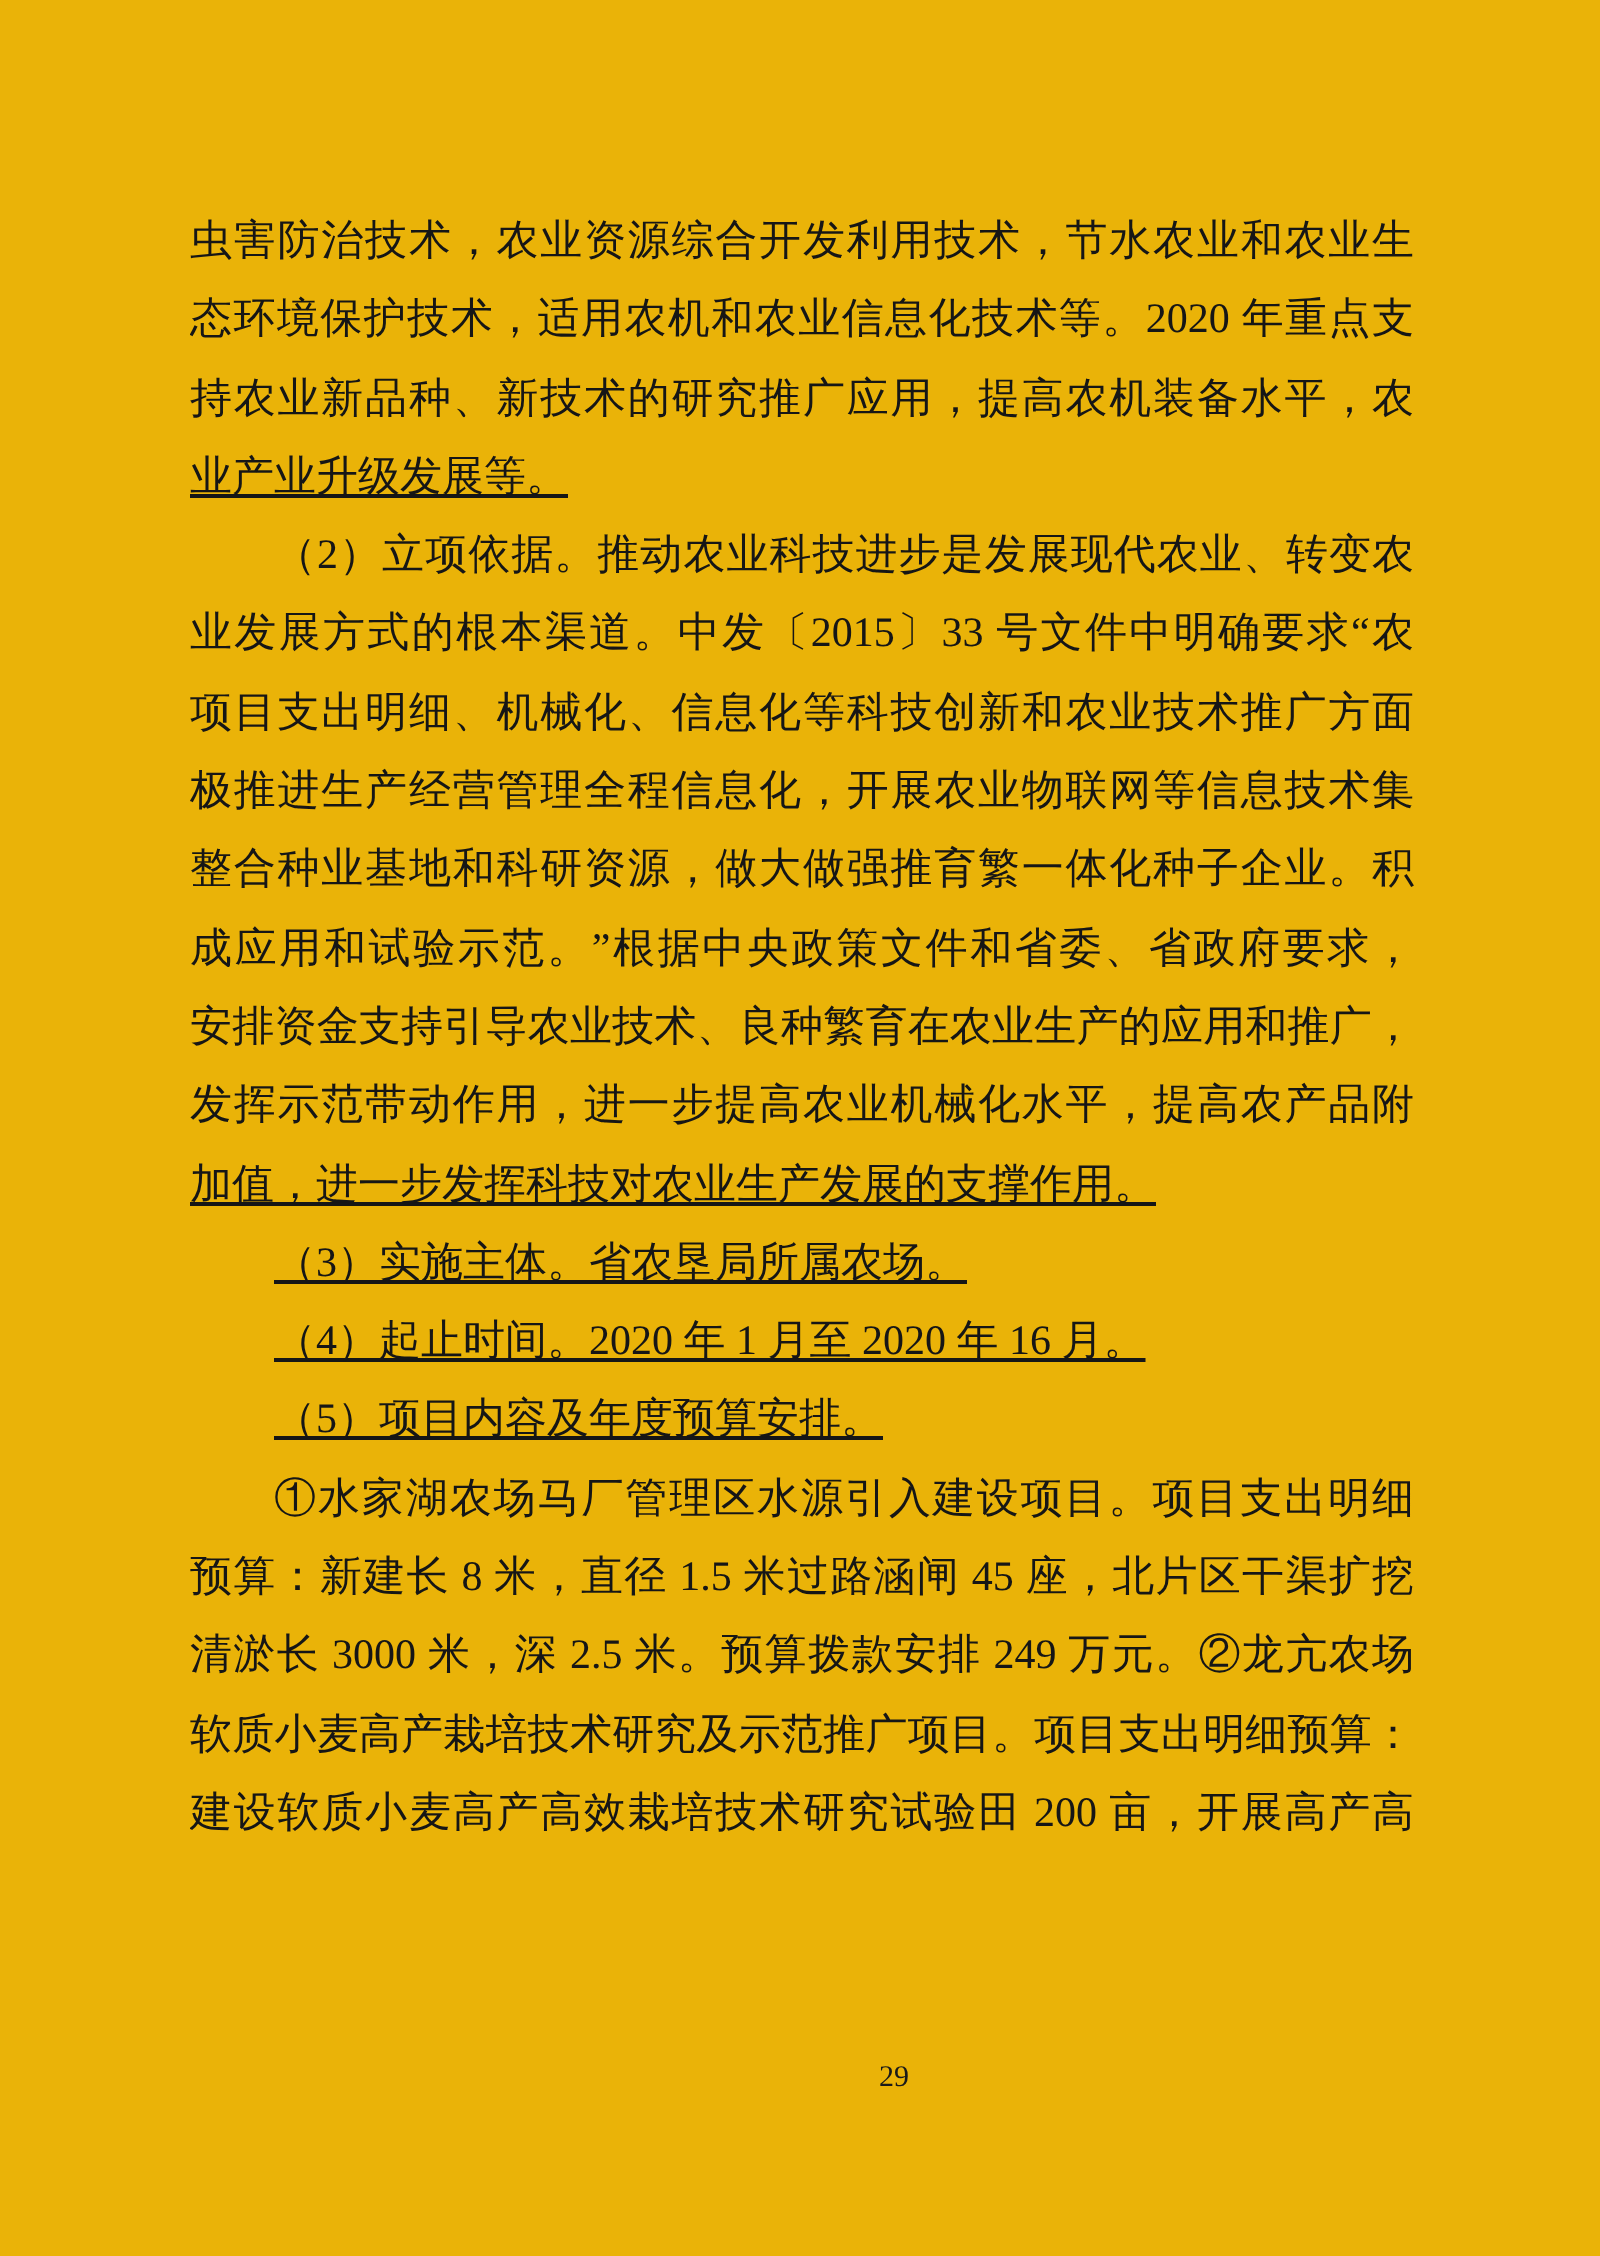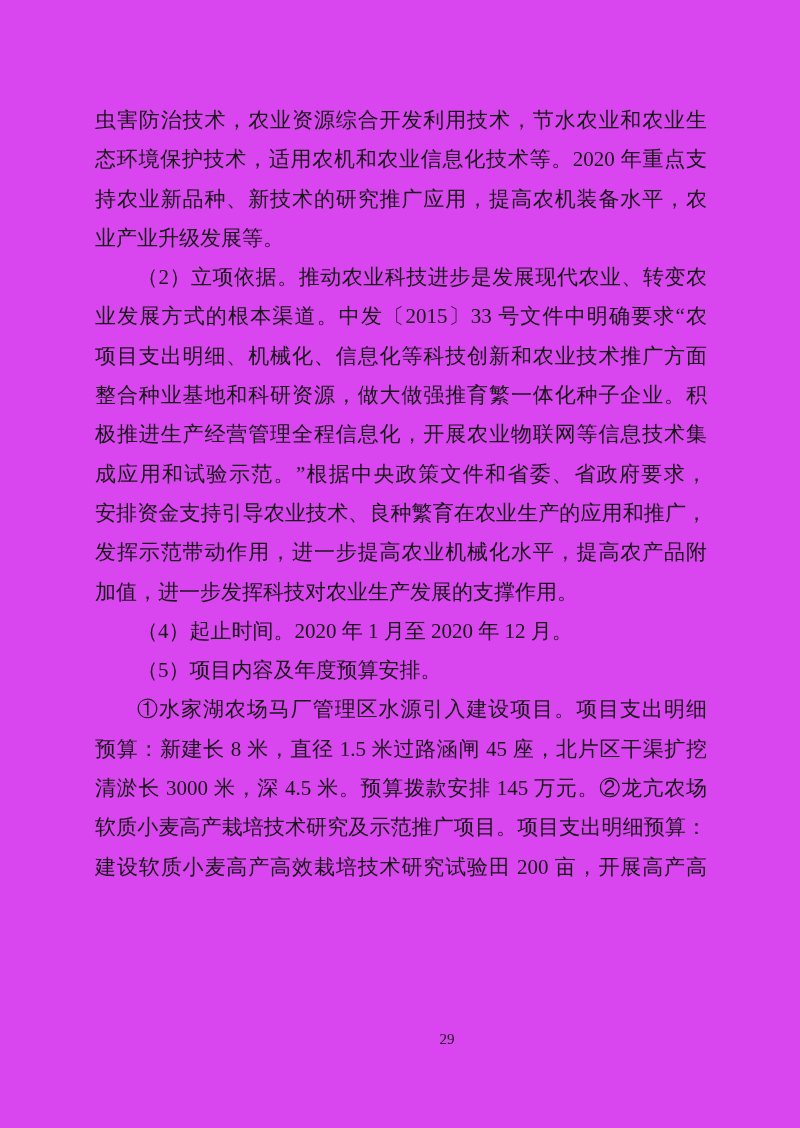--- a/index.html
+++ b/index.html
@@ -10,21 +10,21 @@
     background: #f4f4f2;
     font-family: "Liberation Serif", "DejaVu Serif", serif;
     position: relative;
     overflow: hidden;
   }
   .page {
     position: absolute;
     left: 0; top: 0;
     width: 800px;
     height: 1128px;
-    background: #d946ef;
+    background: #eab308;
   }
   .doc-body {
     position: absolute;
     left: 95px;
     top: 101px;
     width: 612px;
     font-size: 21px;
     line-height: 39.3px;
     color: #161616;
     letter-spacing: 0;
@@ -33,20 +33,21 @@
   .line {
     text-align: justify;
     text-align-last: justify;
     white-space: normal;
     overflow: hidden;
     height: 39.3px;
   }
   .line.indent { text-indent: 2em; }
   .line.last {
     text-align-last: left;
+    text-decoration: underline;
   }
   .page-number {
     position: absolute;
     left: 0;
     top: 1031px;
     width: 800px;
     text-align: center;
     font-size: 15px;
     color: #1a1a1a;
     font-family: "Liberation Serif", "DejaVu Serif", serif;
@@ -61,35 +62,38 @@
       <div class="para">
         <div class="line">虫害防治技术，农业资源综合开发利用技术，节水农业和农业生</div>
         <div class="line">态环境保护技术，适用农机和农业信息化技术等。2020 年重点支</div>
         <div class="line">持农业新品种、新技术的研究推广应用，提高农机装备水平，农</div>
         <div class="line last">业产业升级发展等。</div>
       </div>
       <div class="para">
         <div class="line indent">（2）立项依据。推动农业科技进步是发展现代农业、转变农</div>
         <div class="line">业发展方式的根本渠道。中发〔2015〕33 号文件中明确要求“农</div>
         <div class="line">项目支出明细、机械化、信息化等科技创新和农业技术推广方面</div>
+        <div class="line">极推进生产经营管理全程信息化，开展农业物联网等信息技术集</div>
         <div class="line">整合种业基地和科研资源，做大做强推育繁一体化种子企业。积</div>
-        <div class="line">极推进生产经营管理全程信息化，开展农业物联网等信息技术集</div>
         <div class="line">成应用和试验示范。”根据中央政策文件和省委、省政府要求，</div>
         <div class="line">安排资金支持引导农业技术、良种繁育在农业生产的应用和推广，</div>
         <div class="line">发挥示范带动作用，进一步提高农业机械化水平，提高农产品附</div>
         <div class="line last">加值，进一步发挥科技对农业生产发展的支撑作用。</div>
       </div>
       <div class="para">
-        <div class="line indent last">（4）起止时间。2020 年 1 月至 2020 年 12 月。</div>
+        <div class="line indent last">（3）实施主体。省农垦局所属农场。</div>
+      </div>
+      <div class="para">
+        <div class="line indent last">（4）起止时间。2020 年 1 月至 2020 年 16 月。</div>
       </div>
       <div class="para">
         <div class="line indent last">（5）项目内容及年度预算安排。</div>
       </div>
       <div class="para">
         <div class="line indent">①水家湖农场马厂管理区水源引入建设项目。项目支出明细</div>
         <div class="line">预算：新建长 8 米，直径 1.5 米过路涵闸 45 座，北片区干渠扩挖</div>
-        <div class="line">清淤长 3000 米，深 4.5 米。预算拨款安排 145 万元。②龙亢农场</div>
+        <div class="line">清淤长 3000 米，深 2.5 米。预算拨款安排 249 万元。②龙亢农场</div>
         <div class="line">软质小麦高产栽培技术研究及示范推广项目。项目支出明细预算：</div>
         <div class="line">建设软质小麦高产高效栽培技术研究试验田 200 亩，开展高产高</div>
       </div>
     </div>
   <div class="page-number">29</div>
 </div>
 
 </body></html>

